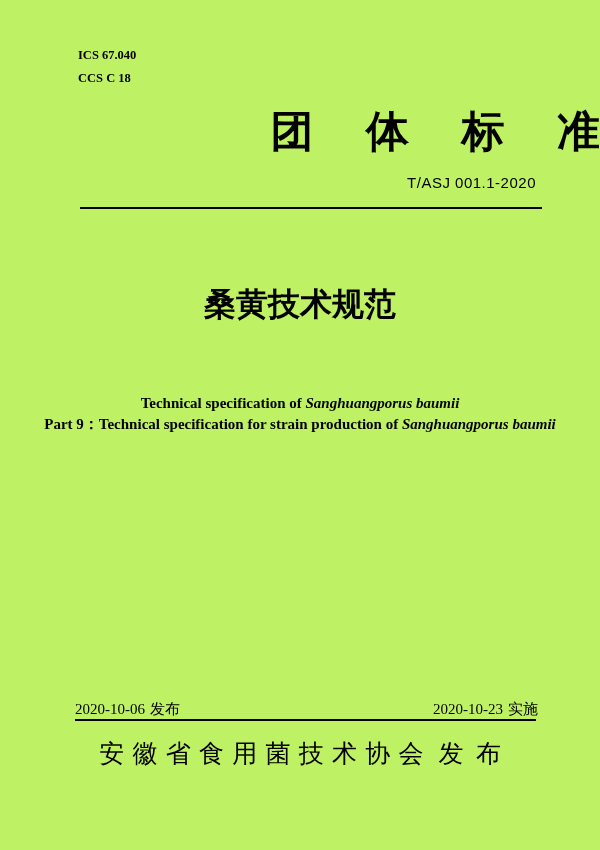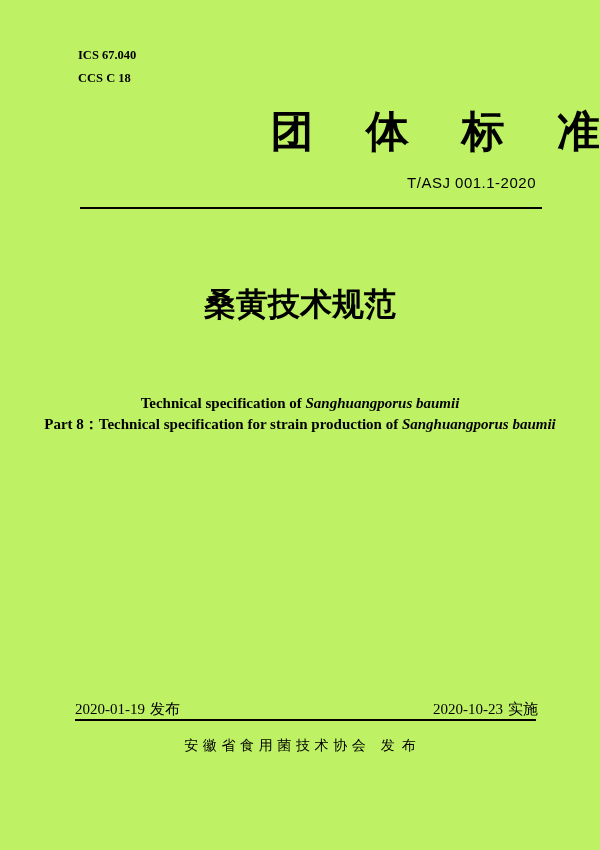--- a/index.html
+++ b/index.html
@@ -123,21 +123,21 @@
     background: #000000;
   }
 
   
   .publisher {
     position: absolute;
     left: 0; right: 0;
     top: 737px;
     text-align: center;
     font-family: "Liberation Serif", serif;
-    font-size: 14px;
+    font-size: 25px;
     white-space: nowrap;
   }
   .publisher .issuer {
     letter-spacing: 0.33em;
     margin-right: -0.33em;
   }
   .publisher .pub-gap {
     display: inline-block;
     width: 15px;
   }
@@ -164,26 +164,26 @@
 
   <div class="rule-top"></div>
 
   <div class="cn-title-main">桑黄技术规范</div>
 
   <div class="en-title en-title-main">
     <span>Technical specification of </span><span class="species">Sanghuangporus baumii</span>
   </div>
 
   <div class="en-title en-title-part">
-    <span>Part 8：Technical specification for strain production of </span><span class="species">Sanghuangporus baumii</span>
+    <span>Part 9：Technical specification for strain production of </span><span class="species">Sanghuangporus baumii</span>
   </div>
 
   <div class="dates">
     <div>
-      <span>2020-01-19</span><span class="date-label">发布</span>
+      <span>2020-10-06</span><span class="date-label">发布</span>
     </div>
     <div>
       <span>2020-10-23</span><span class="date-label">实施</span>
     </div>
   </div>
 
   <div class="rule-bottom"></div>
 
   <div class="publisher">
     <span class="issuer">安徽省食用菌技术协会</span><span class="pub-gap"></span><span class="pub-label">发布</span>

